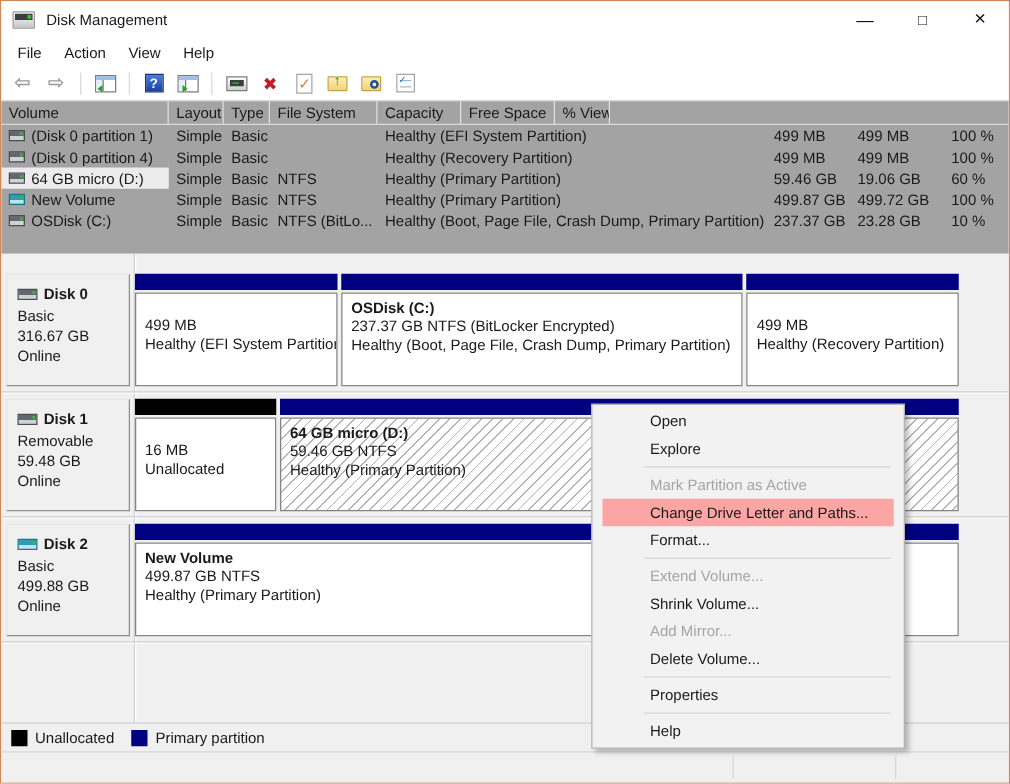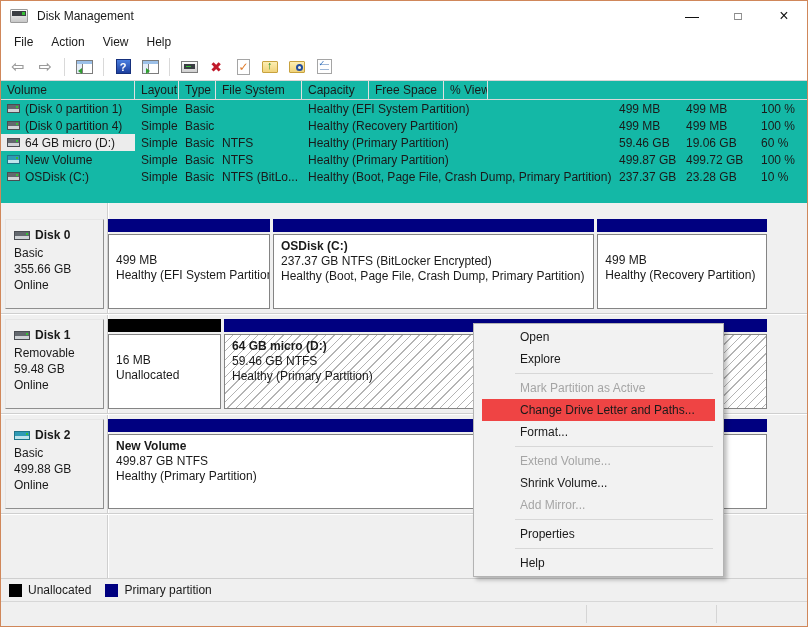--- a/index.html
+++ b/index.html
@@ -43,21 +43,21 @@
   .doc .chk { position:absolute; left:1px; top:1px; color:#e07b2a; font-size:12px; font-weight:bold; line-height:1; }
   .folder { width:16px; height:12px; background:linear-gradient(#fdeeb3,#f0d37a); border:1px solid #c8a23e; border-radius:1px; position:relative; }
   .folder .up { position:absolute; left:4px; top:-2px; color:#1f8a1f; font-weight:bold; font-size:11px; line-height:1; }
   .folder .mag { position:absolute; right:1px; bottom:1px; width:7px; height:7px; border:2px solid #234d9e; border-radius:50%; background:rgba(255,255,255,.6); }
   .checklist { width:15px; height:15px; background:#fff; border:1px solid #a5a5a5; position:relative; }
   .checklist .row1, .checklist .row2 { position:absolute; left:2px; right:2px; height:1px; background:#9db7d8; }
   .checklist .row1 { top:4px; } .checklist .row2 { top:9px; }
   .checklist .c1 { position:absolute; left:1px; top:0; color:#2f6fbe; font-size:8px; line-height:1; }
 
   
-  .listview { position:absolute; top:80px; left:0; right:0; height:122px; background:#14b8a6; }
+  .listview { position:absolute; top:80px; left:0; right:0; height:122px; background:#a3a3a3; }
   .lv-header { display:flex; height:19px; border-bottom:1px solid #d9d9d9; }
   .lv-h { padding:2px 4px 0 6px; border-right:1px solid #e0e0e0; white-space:nowrap; overflow:hidden; }
   .lv-row { display:flex; height:17px; align-items:center; }
   .lv-c { padding:0 4px 0 6px; white-space:nowrap; overflow:hidden; height:17px; display:flex; align-items:center; }
   .c-vol{width:134px;} .c-lay{width:44px;} .c-type{width:37px;} .c-fs{width:86px;}
   .c-status{width:311px;} .c-cap{width:67px;} .c-free{width:75px;} .c-pct{width:44px;}
   .lv-c.selected { background:#ececec; }
   .vol-icon { width:13px; height:9px; margin-right:5px; flex:none; position:relative; background:linear-gradient(#63686e 0 55%, #cfd3d6 55% 100%); border:1px solid #4a4d52; }
   .vol-icon::after { content:""; position:absolute; right:1px; top:1px; width:2px; height:2px; background:#35c135; }
   .vol-icon.teal { background:linear-gradient(#2f9bb5 0 55%, #bfe4ec 55% 100%); border-color:#1f7488; }
@@ -96,21 +96,21 @@
   .swatch.navy { background:#000080; }
 
   
   .statusbar { position:absolute; left:0; right:0; bottom:0; height:25px; background:#f0f0f0; border-top:1px solid #d7d7d7; }
   .sb-div { position:absolute; top:3px; bottom:3px; width:1px; background:#d5d5d5; }
 
   
   .ctx-menu { position:absolute; left:472px; top:322px; width:251px; background:#f2f2f2; border:1px solid #b3b3b3; box-shadow:3px 3px 4px rgba(0,0,0,.25); padding:2px 8px; z-index:50; }
   .ctx-item { height:22px; line-height:22px; padding-left:38px; white-space:nowrap; }
   .ctx-item.disabled { color:#a5a5a5; }
-  .ctx-item.highlighted { background:#ef4444; }
+  .ctx-item.highlighted { background:#fca5a5; }
   .ctx-sep { height:1px; background:#d7d7d7; margin:3px 2px 3px 33px; }
 </style>
 </head>
 <body>
 
 <div class="window">
 
   <div class="titlebar">
     <div class="app-icon">
         <div class="slot"></div>
@@ -279,21 +279,21 @@
     <div class="h-div" style="top:210px;"></div>
     <div class="h-div" style="top:310px;"></div>
 
     <div class="disk-row" style="top:14px;">
       <div class="disk-label">
         <div class="disk-name-row">
             <span class="drive-icon"></span>
             <span class="disk-name">Disk 0</span>
           </div>
         <div class="disk-line">Basic</div>
-        <div class="disk-line">355.66 GB</div>
+        <div class="disk-line">316.67 GB</div>
         <div class="disk-line">Online</div>
       </div>
       <div class="parts">
         <div class="part" style="width:162px;">
           <div class="part-bar navy"></div>
           <div class="part-body pad-top">
 
             <div class="pt-line">499 MB</div>
             <div class="pt-line">Healthy (EFI System Partition)</div>
           </div>
@@ -390,19 +390,20 @@
     <div class="ctx-item">Open</div>
     <div class="ctx-item">Explore</div>
     <div class="ctx-sep"></div>
     <div class="ctx-item disabled">Mark Partition as Active</div>
     <div class="ctx-item highlighted">Change Drive Letter and Paths...</div>
     <div class="ctx-item">Format...</div>
     <div class="ctx-sep"></div>
     <div class="ctx-item disabled">Extend Volume...</div>
     <div class="ctx-item">Shrink Volume...</div>
     <div class="ctx-item disabled">Add Mirror...</div>
+    <div class="ctx-item">Delete Volume...</div>
     <div class="ctx-sep"></div>
     <div class="ctx-item">Properties</div>
     <div class="ctx-sep"></div>
     <div class="ctx-item">Help</div>
   </div>
 
 </div>
 
 </body></html>

